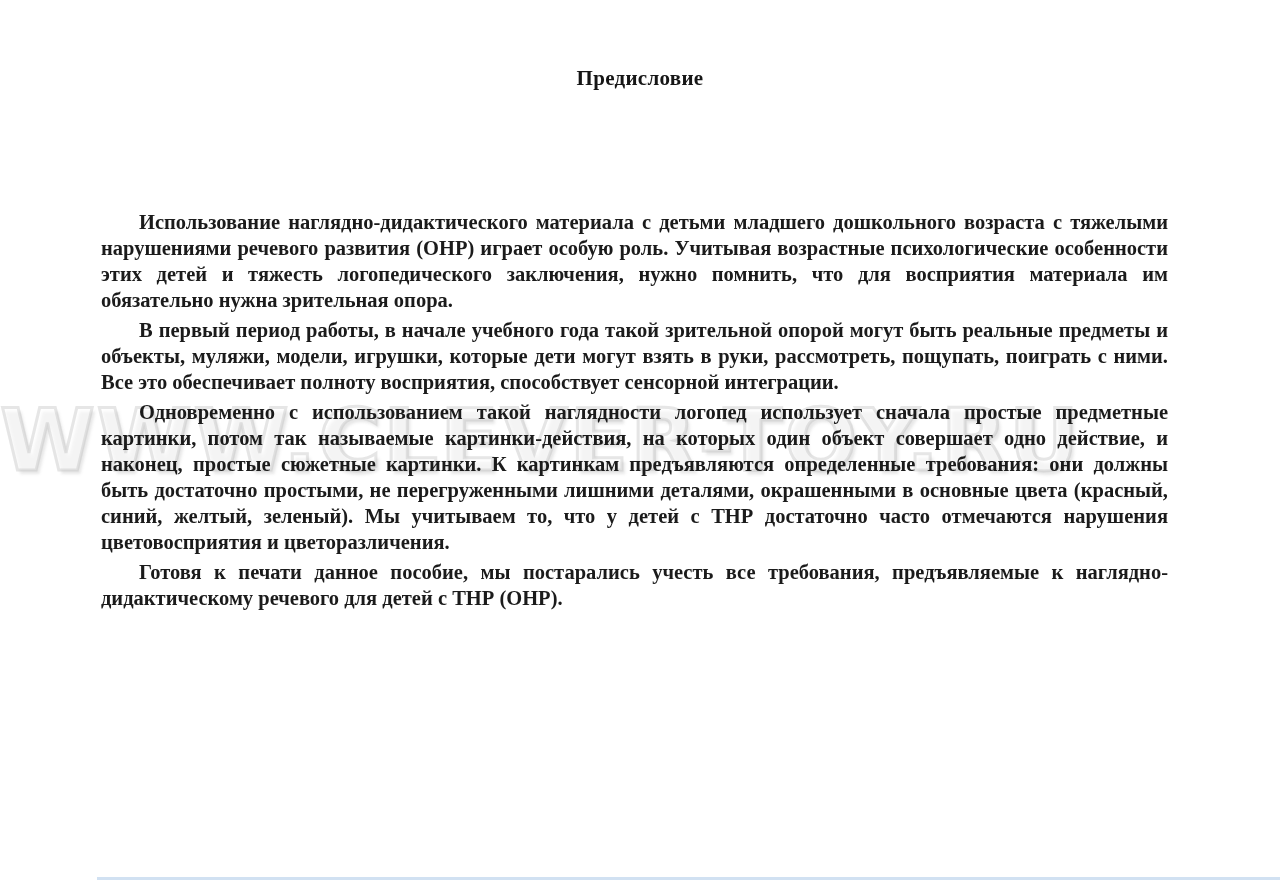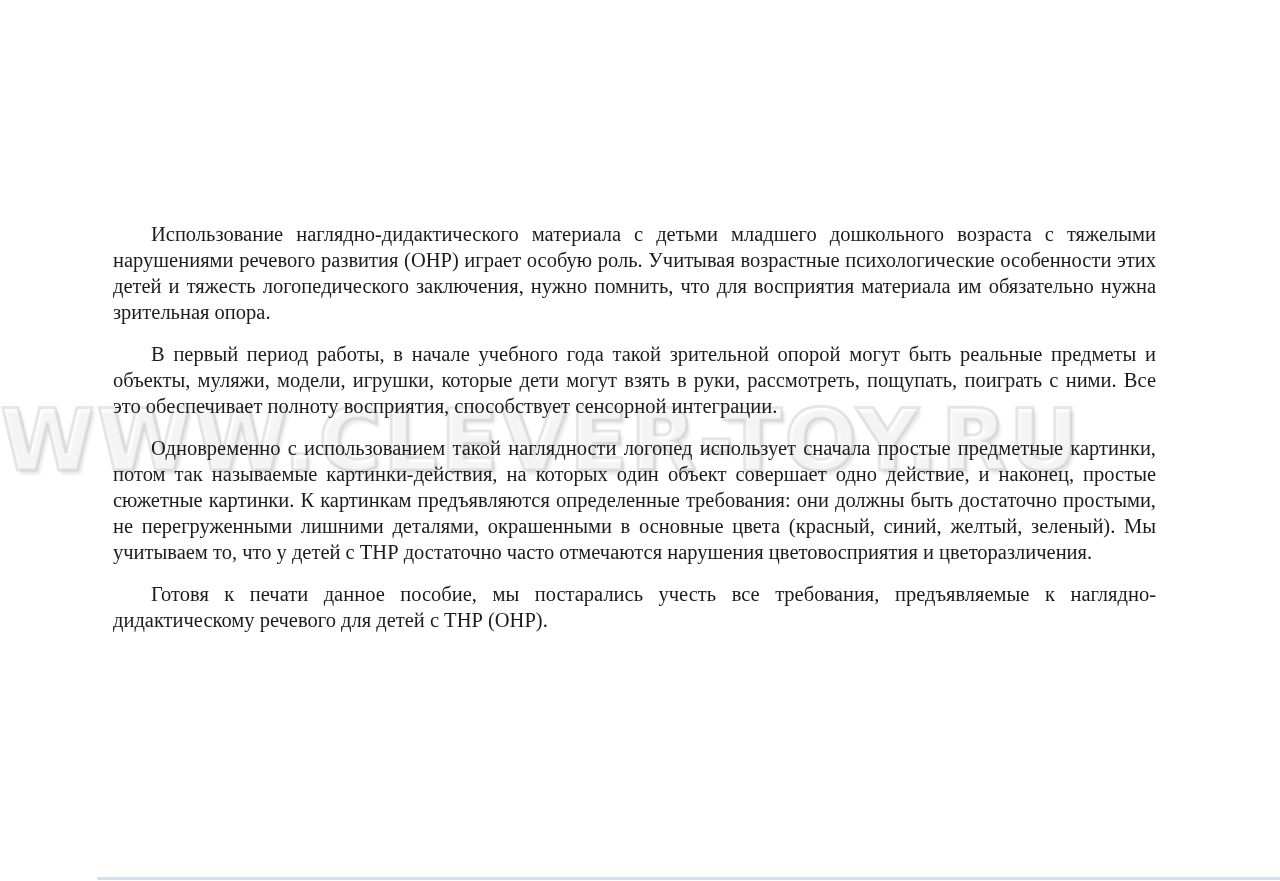--- a/index.html
+++ b/index.html
@@ -51,40 +51,42 @@
     top: 205px;
     left: 97px;
     width: 1075px;
     z-index: 2;
     color: #1b1b1b;
     font-size: 20.5px;
     line-height: 26px;
     text-align: justify;
   }
   .document-body p {
-    margin: 16px;
+    margin: 4px;
     padding: 0;
     text-indent: 38px;
+    font-weight: bold;
   }
   .bottom-edge-line {
     position: absolute;
     left: 97px;
     right: 0;
     bottom: 1px;
     height: 3px;
     background: #c9dcf0;
     opacity: 0.85;
     z-index: 2;
   }
 </style>
 </head>
 <body>
 
 <div class="page">
 
+  <div class="page-title">Предисловие</div>
 
   <div class="watermark">WWW.CLEVER-TOY.RU</div>
 
   <div class="document-body">
     <p>Использование наглядно-дидактического материала с детьми младшего дошкольного возраста с тяжелыми нарушениями речевого развития (ОНР) играет особую роль. Учитывая возрастные психологические особенности этих детей и тяжесть логопедического заключения, нужно помнить, что для восприятия материала им обязательно нужна зрительная опора.</p>
     <p>В первый период работы, в начале учебного года такой зрительной опорой могут быть реальные предметы и объекты, муляжи, модели, игрушки, которые дети могут взять в руки, рассмотреть, пощупать, поиграть с ними. Все это обеспечивает полноту восприятия, способствует сенсорной интеграции.</p>
     <p>Одновременно с использованием такой наглядности логопед использует сначала простые предметные картинки, потом так называемые картинки-действия, на которых один объект совершает одно действие, и наконец, простые сюжетные картинки. К картинкам предъявляются определенные требования: они должны быть достаточно простыми, не перегруженными лишними деталями, окрашенными в основные цвета (красный, синий, желтый, зеленый). Мы учитываем то, что у детей с ТНР достаточно часто отмечаются нарушения цветовосприятия и цветоразличения.</p>
     <p>Готовя к печати данное пособие, мы постарались учесть все требования, предъявляемые к наглядно-дидактическому речевого для детей с ТНР (ОНР).</p>
   </div>
 

